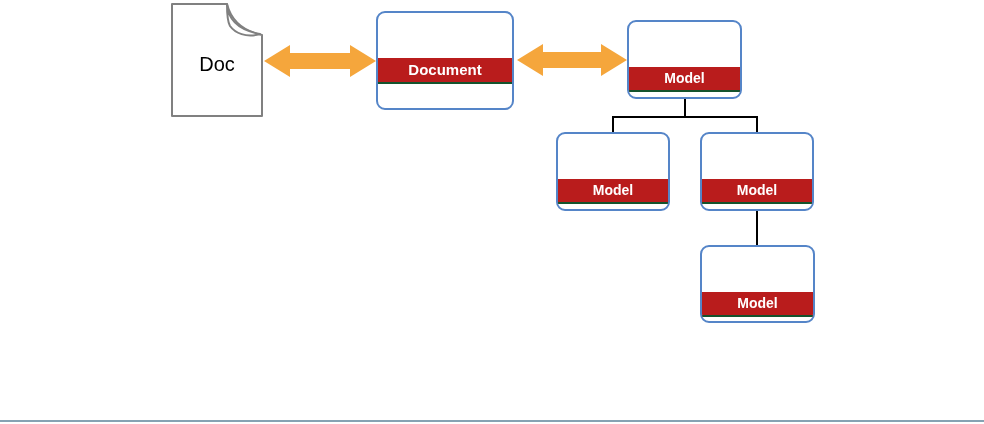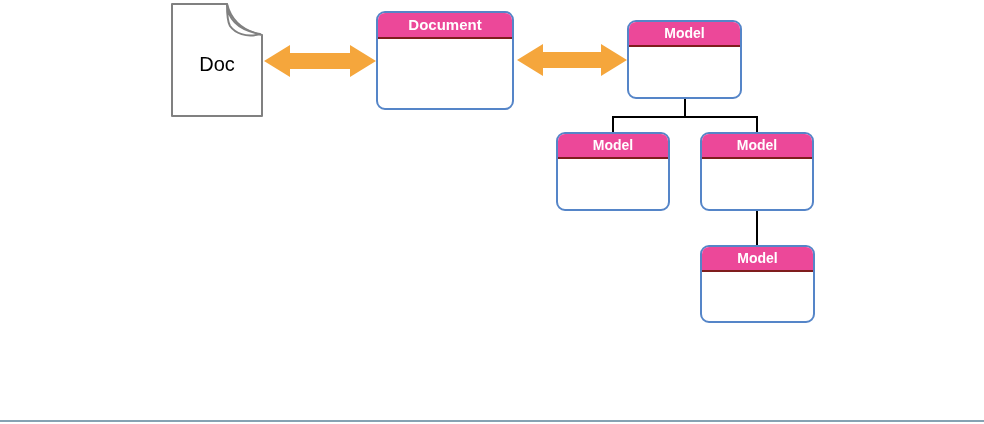--- a/index.html
+++ b/index.html
@@ -19,25 +19,26 @@
   .node {
     position: absolute;
     box-sizing: border-box;
     background: #ffffff;
     border: 2px solid #5585C8;
     border-radius: 9px;
     overflow: hidden;
   }
   .node-header {
     box-sizing: border-box;
-    background: #ec4899;
-    border-bottom: 2px solid #7f1d1d;
+    background: #b91c1c;
+    border-bottom: 2px solid #14532d;
     color: #ffffff;
     font-weight: bold;
     text-align: center;
+    margin-top: 45px;
   }
   .node-body { background: #ffffff; }
 
   .n-document { left: 376px; top: 11px;  width: 138px; height: 99px; }
   .n-document .node-header { height: 26px; line-height: 24px; font-size: 15px; }
 
   .n-model-root        { left: 627px; top: 20px;  width: 115px; height: 79px; }
   .n-model-child-left  { left: 556px; top: 132px; width: 114px; height: 79px; }
   .n-model-child-right { left: 700px; top: 132px; width: 114px; height: 79px; }
   .n-model-grandchild  { left: 700px; top: 245px; width: 115px; height: 78px; }

